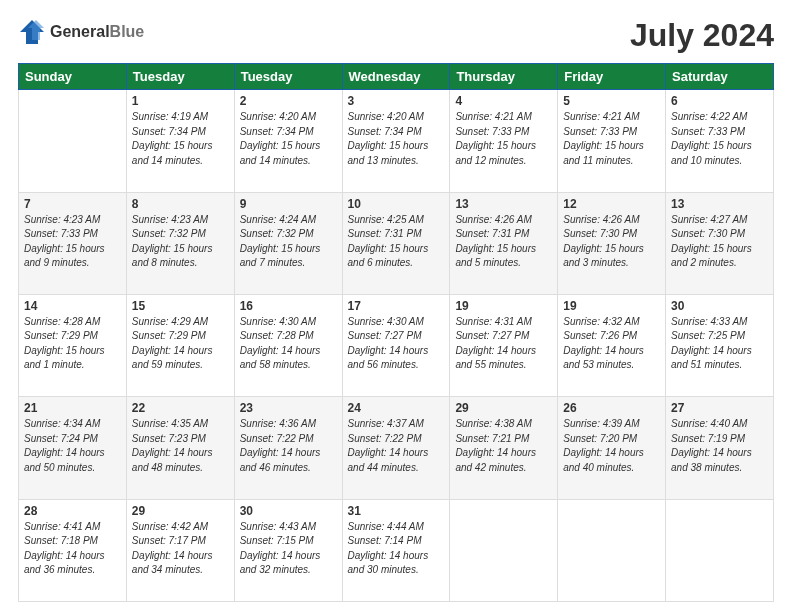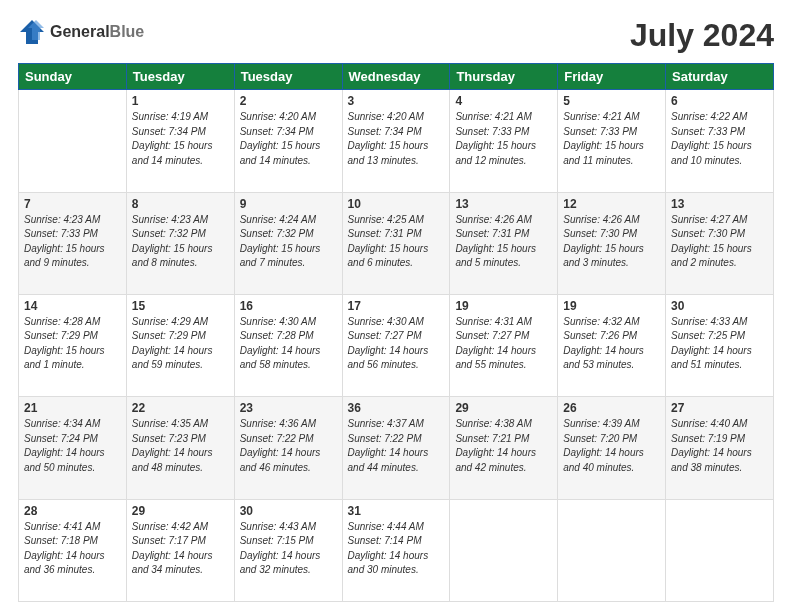--- a/index.html
+++ b/index.html
@@ -230,21 +230,21 @@
           </td>
           <td>
             <span class="day-num">22</span>
             <div class="day-info">Sunrise: 4:35 AM<br>Sunset: 7:23 PM<br>Daylight: 14 hours and 48 minutes.</div>
           </td>
           <td>
             <span class="day-num">23</span>
             <div class="day-info">Sunrise: 4:36 AM<br>Sunset: 7:22 PM<br>Daylight: 14 hours and 46 minutes.</div>
           </td>
           <td>
-            <span class="day-num">36</span>
+            <span class="day-num">24</span>
             <div class="day-info">Sunrise: 4:37 AM<br>Sunset: 7:22 PM<br>Daylight: 14 hours and 44 minutes.</div>
           </td>
           <td>
             <span class="day-num">29</span>
             <div class="day-info">Sunrise: 4:38 AM<br>Sunset: 7:21 PM<br>Daylight: 14 hours and 42 minutes.</div>
           </td>
           <td>
             <span class="day-num">26</span>
             <div class="day-info">Sunrise: 4:39 AM<br>Sunset: 7:20 PM<br>Daylight: 14 hours and 40 minutes.</div>
           </td>

